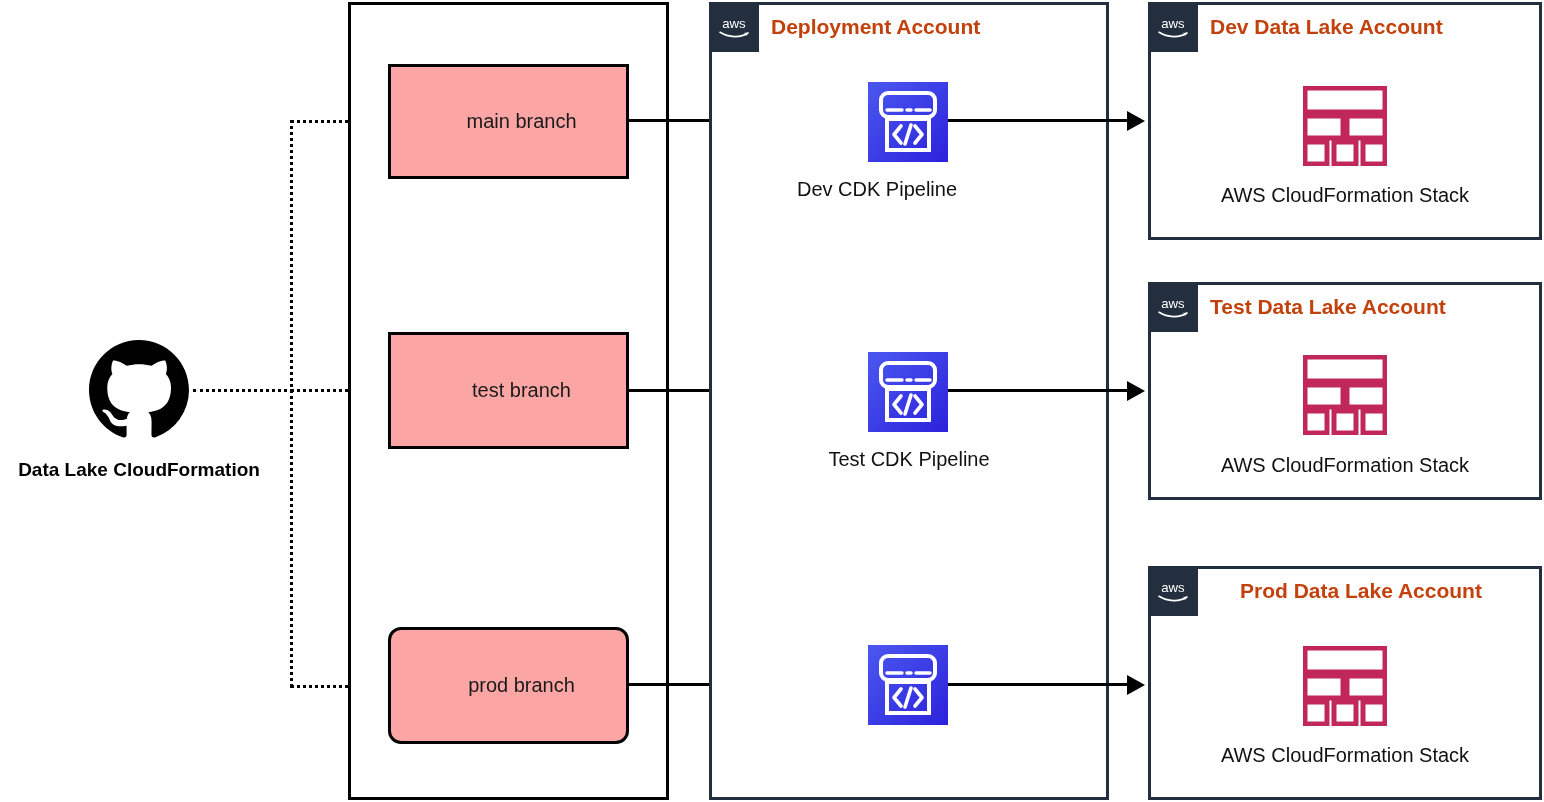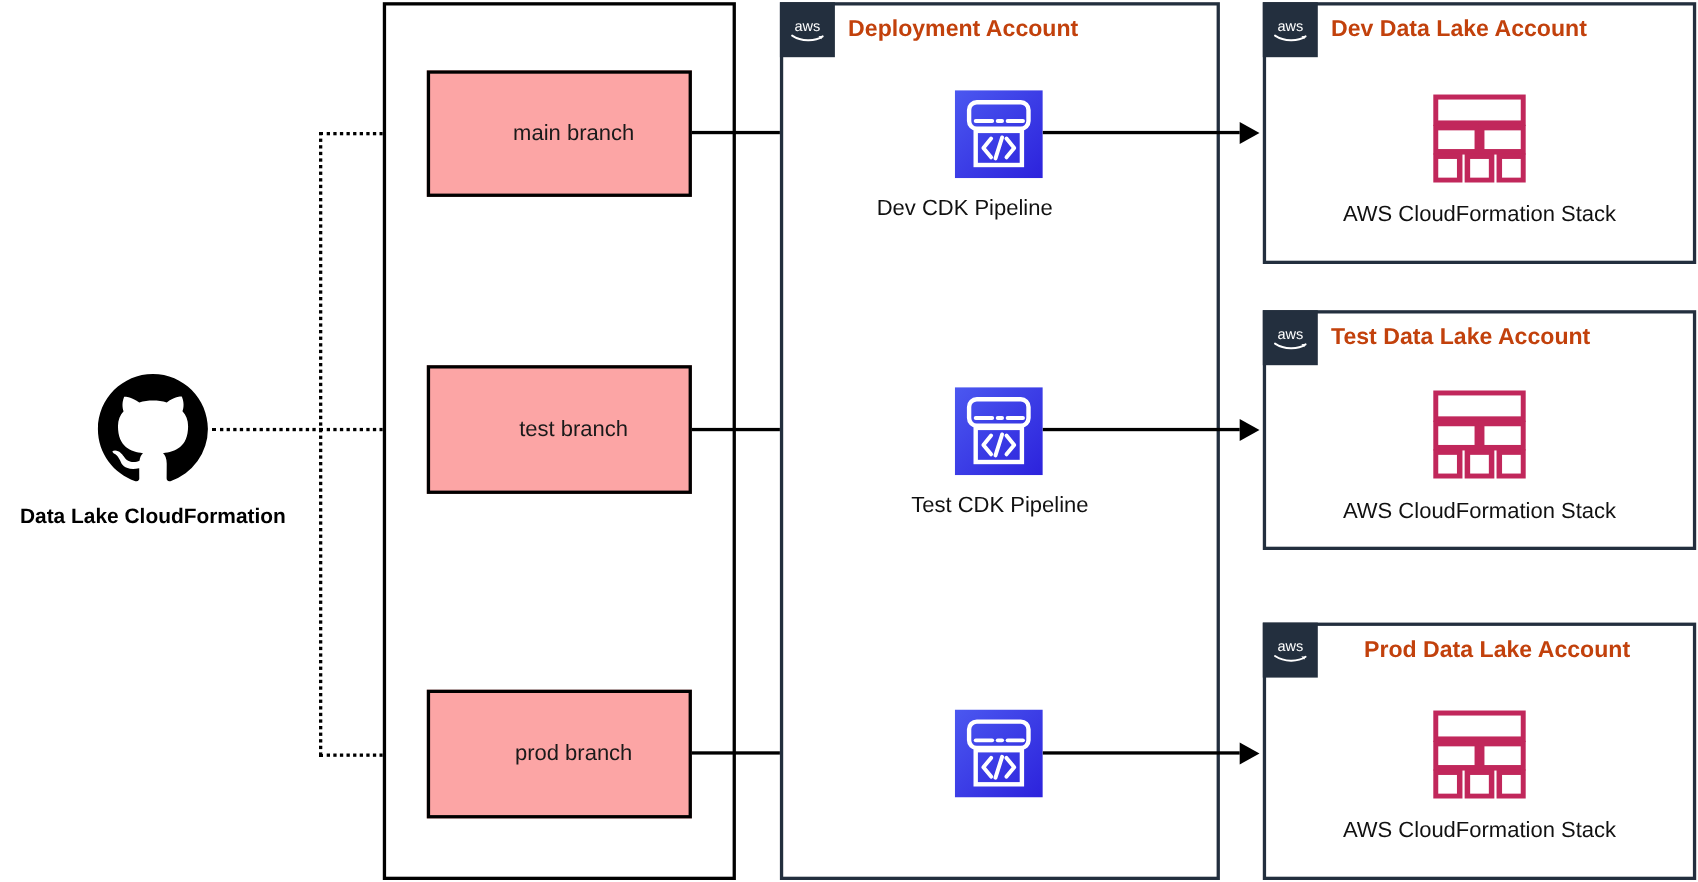--- a/index.html
+++ b/index.html
@@ -138,21 +138,21 @@
   <div class="abs arrowhead" style="left:368px; top:676px;"></div>
 
   <div class="abs plain-container" style="left:348px; top:2px; width:321px; height:798px;"></div>
 
   <div class="abs branch-box" style="left:388px; top:64px; width:241px; height:115px;">
     <span>main branch</span>
   </div>
   <div class="abs branch-box" style="left:388px; top:332px; width:241px; height:117px;">
     <span>test branch</span>
   </div>
-  <div class="abs branch-box" style="left:388px; top:627px; width:241px; height:117px;">
+  <div class="abs branch-box" style="left:388px; top:627px; width:241px; height:117px;border-radius:13px;">
     <span>prod branch</span>
   </div>
 
   <div class="abs solid-line" style="left:629px; top:119px; width:228px; height:3px;"></div>
   <div class="abs arrowhead" style="left:857px; top:111px;"></div>
 
   <div class="abs solid-line" style="left:629px; top:389px; width:228px; height:3px;"></div>
   <div class="abs arrowhead" style="left:857px; top:381px;"></div>
 
   <div class="abs solid-line" style="left:629px; top:683px; width:228px; height:3px;"></div>

